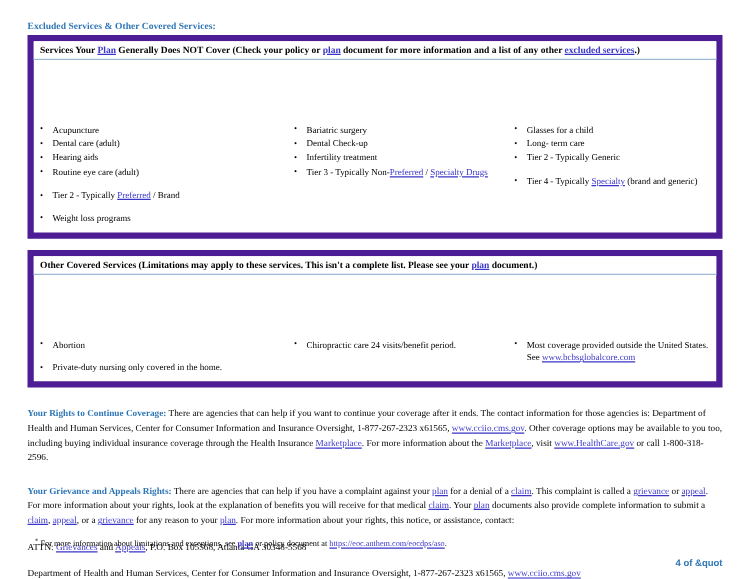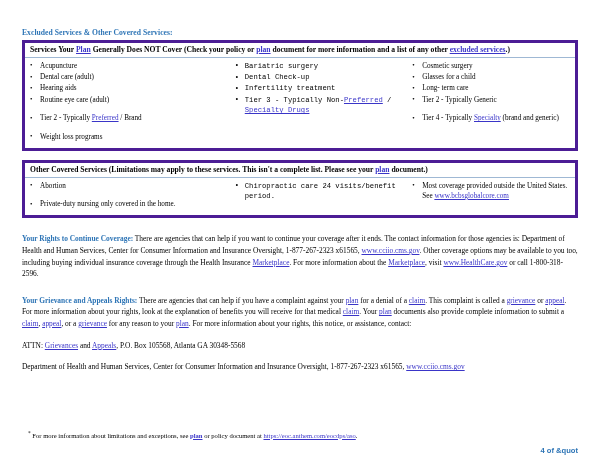--- a/index.html
+++ b/index.html
@@ -12,37 +12,37 @@
     background: #ffffff;
     font-family: "Liberation Serif", serif;
     color: #000000;
     overflow: hidden;
   }
   .page {
     position: relative;
     width: 600px;
     height: 463px;
     box-sizing: border-box;
-    padding: 12px 22px;
+    padding: 0 22px;
   }
 
   
   .section-heading {
     color: #2e75b6;
     font-weight: bold;
     font-size: 7.6px;
     line-height: 10px;
     padding-top: 16px;
     padding-bottom: 2px;
     letter-spacing: 0.05px;
   }
 
   
   .box {
-    border: 3px solid #4c1d95;
+    border: 5px solid #4c1d95;
     box-sizing: border-box;
     width: 556px;
     background: #ffffff;
   }
   .box + .box {
     margin-top: 9px;
   }
   .box-header {
     border-bottom: 1px solid #9fb8d4;
     padding: 2px 4px 2px 5px;
@@ -52,27 +52,28 @@
     background: #ffffff;
   }
   .box-body {
     padding: 3px 2px 5px 2px;
   }
 
   
   .cols {
     display: flex;
     width: 100%;
+    margin-top: 48px;
   }
   .col {
     box-sizing: border-box;
     padding-right: 4px;
   }
   .col-a { width: 37.5%; }
-  .col-b { width: 32.5%; font-family: Liberation Mono, monospace; }
+  .col-b { width: 32.5%; }
   .col-c { width: 30%; }
 
   ul.blist {
     list-style: none;
     margin: 0;
     padding: 0;
   }
   ul.blist li {
     position: relative;
     padding-left: 13px;
@@ -169,21 +170,20 @@
           <ul class="blist">
             <li><span>Bariatric surgery</span></li>
             <li><span>Dental Check-up</span></li>
             <li><span>Infertility treatment</span></li>
             <li><span>Tier 3 - Typically Non-</span><span class="lnk">Preferred</span><span> / </span><span class="lnk">Specialty Drugs</span></li>
           </ul>
         </div>
 
         <div class="col col-c">
           <ul class="blist">
-            <li><span>Cosmetic surgery</span></li>
             <li><span>Glasses for a child</span></li>
             <li><span>Long- term care</span></li>
             <li><span>Tier 2 - Typically Generic</span></li>
             <li class="spaced"><span>Tier 4 - Typically </span><span class="lnk">Specialty</span><span> (brand and generic)</span></li>
           </ul>
         </div>
 
       </div>
     </div>
   </div>

